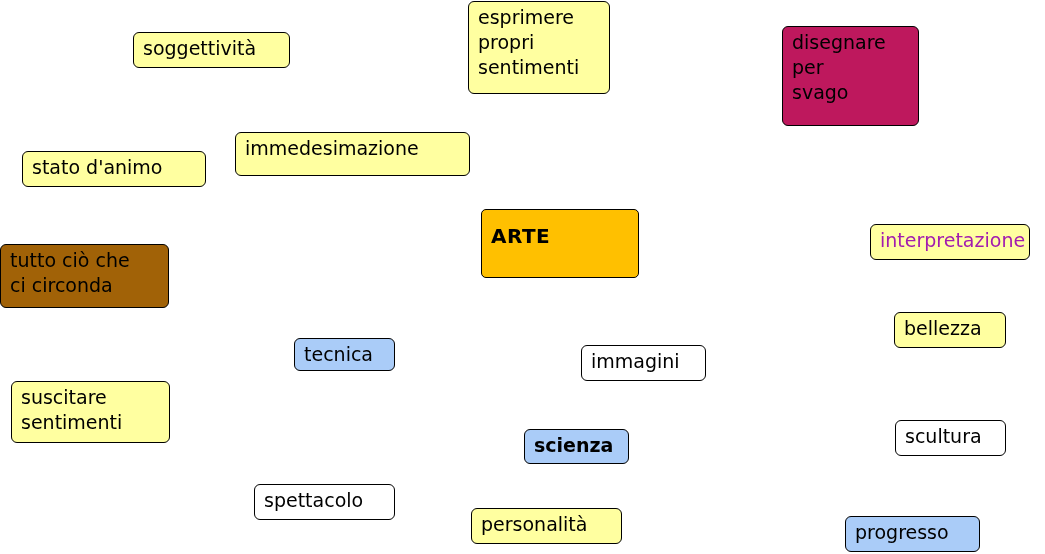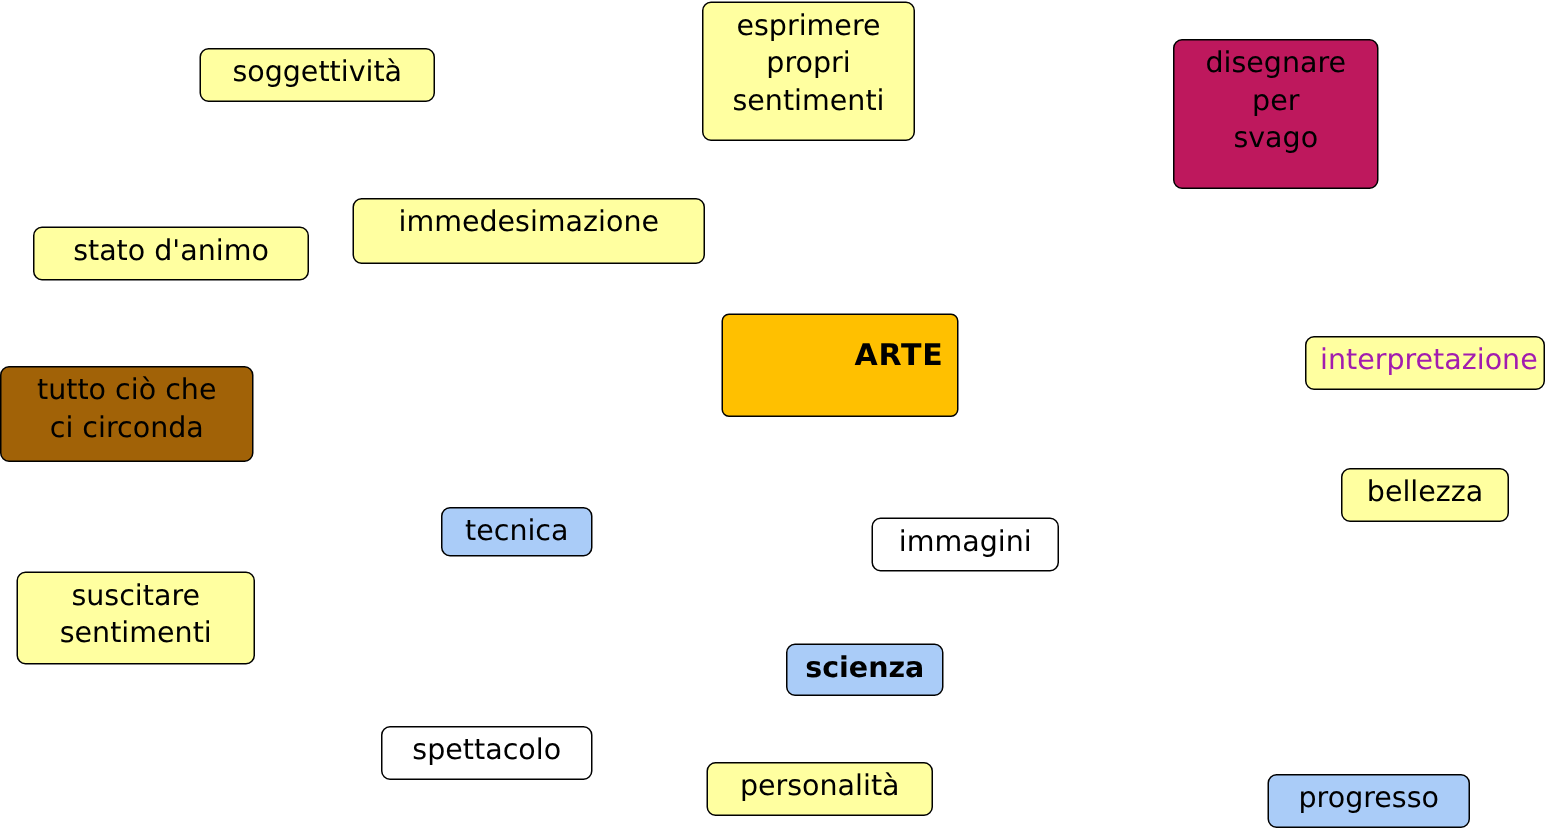--- a/index.html
+++ b/index.html
@@ -18,26 +18,26 @@
   .node {
     position: absolute;
     box-sizing: border-box;
     border: 1px solid #000000;
     border-radius: 6px;
     padding: 3px 9px;
     font-size: 19px;
     line-height: 25px;
     color: #000000;
     white-space: pre-line;
-    text-align: center;
+    text-align: left;
   }
   .node.center {
     font-weight: bold;
     font-size: 20px;
-    text-align: right;
+    text-align: left;
     border-radius: 5px;
     padding: 14px 9px;
     letter-spacing: 0.5px;
   }
 </style>
 </head>
 <body>
 
 <div id="canvas" style="background: rgb(255, 255, 255);">
     <div class="node" style="left: 133px; top: 32px; width: 157px; height: 36px; background: rgb(255, 255, 160); border-color: rgb(0, 0, 0); color: rgb(0, 0, 0);">soggettività</div>
@@ -52,16 +52,17 @@
     <div class="node" style="left: 0px; top: 231px; width: 169px; height: 64px; background: #a16207; border-color: rgb(0, 0, 0); color: rgb(0, 0, 0); margin-top: 13px;">tutto ciò che
 ci circonda</div>
     <div class="node center" style="left: 481px; top: 209px; width: 158px; height: 69px; background: rgb(255, 192, 0); border-color: rgb(0, 0, 0); color: rgb(0, 0, 0);">ARTE</div>
     <div class="node" style="left: 870px; top: 224px; width: 160px; height: 36px; background: rgb(255, 255, 160); border-color: rgb(0, 0, 0); color: #a21caf;">interpretazione</div>
     <div class="node" style="left: 894px; top: 312px; width: 112px; height: 36px; background: rgb(255, 255, 160); border-color: rgb(0, 0, 0); color: rgb(0, 0, 0);">bellezza</div>
     <div class="node" style="left: 294px; top: 338px; width: 101px; height: 33px; background: rgb(170, 204, 248); border-color: rgb(0, 0, 0); color: rgb(0, 0, 0);">tecnica</div>
     <div class="node" style="left: 581px; top: 345px; width: 125px; height: 36px; background: rgb(255, 255, 255); border-color: rgb(0, 0, 0); color: rgb(0, 0, 0);">immagini</div>
     <div class="node" style="left: 11px; top: 381px; width: 159px; height: 62px; background: rgb(255, 255, 160); border-color: rgb(0, 0, 0); color: rgb(0, 0, 0);">suscitare
 sentimenti</div>
     <div class="node" style="left: 524px; top: 429px; width: 105px; height: 35px; background: rgb(170, 204, 248); border-color: rgb(0, 0, 0); color: rgb(0, 0, 0); font-weight: bold;">scienza</div>
+    <div class="node" style="left: 895px; top: 420px; width: 111px; height: 36px; background: rgb(255, 255, 255); border-color: rgb(0, 0, 0); color: rgb(0, 0, 0);">scultura</div>
     <div class="node" style="left: 254px; top: 484px; width: 141px; height: 36px; background: rgb(255, 255, 255); border-color: rgb(0, 0, 0); color: rgb(0, 0, 0);">spettacolo</div>
     <div class="node" style="left: 471px; top: 508px; width: 151px; height: 36px; background: rgb(255, 255, 160); border-color: rgb(0, 0, 0); color: rgb(0, 0, 0);">personalità</div>
     <div class="node" style="left: 845px; top: 516px; width: 135px; height: 36px; background: rgb(170, 204, 248); border-color: rgb(0, 0, 0); color: rgb(0, 0, 0);">progresso</div>
   </div>
 
 </body></html>

